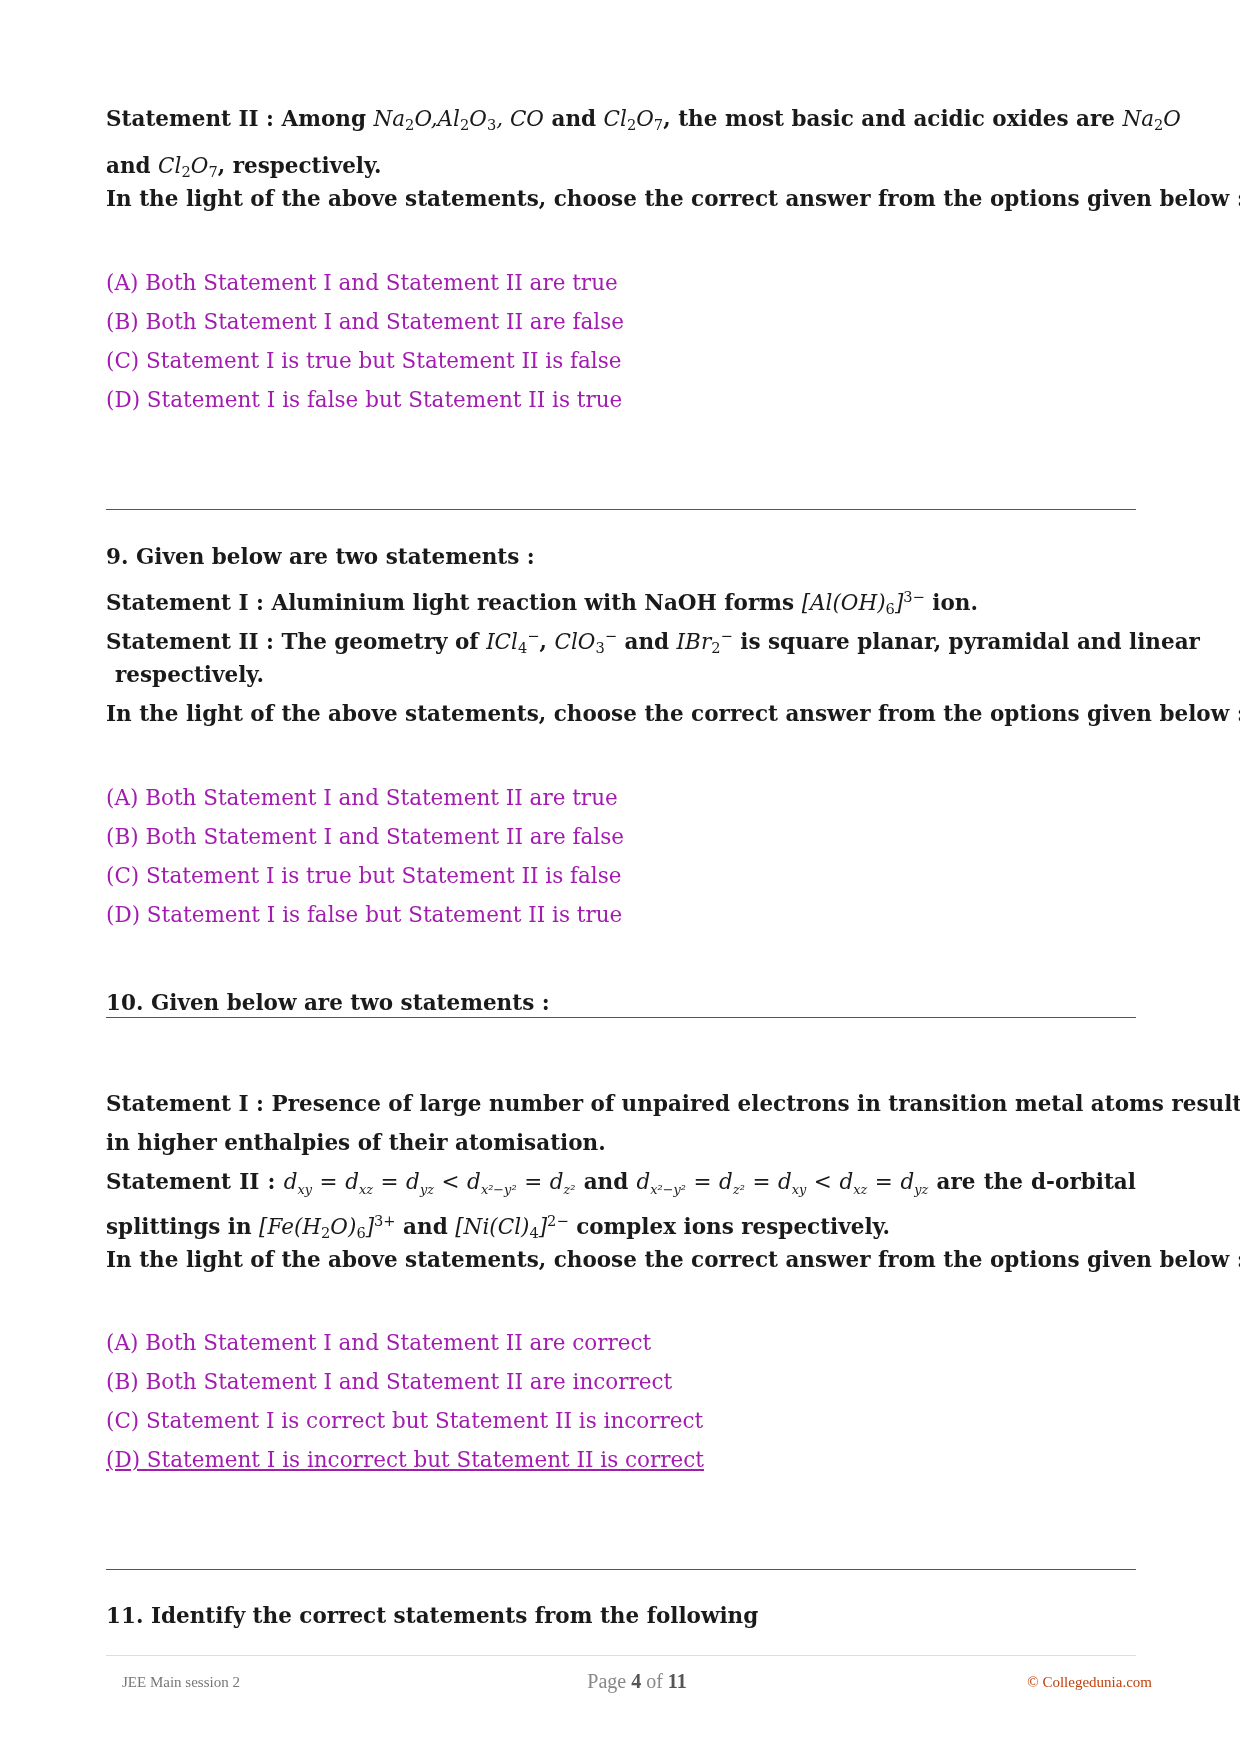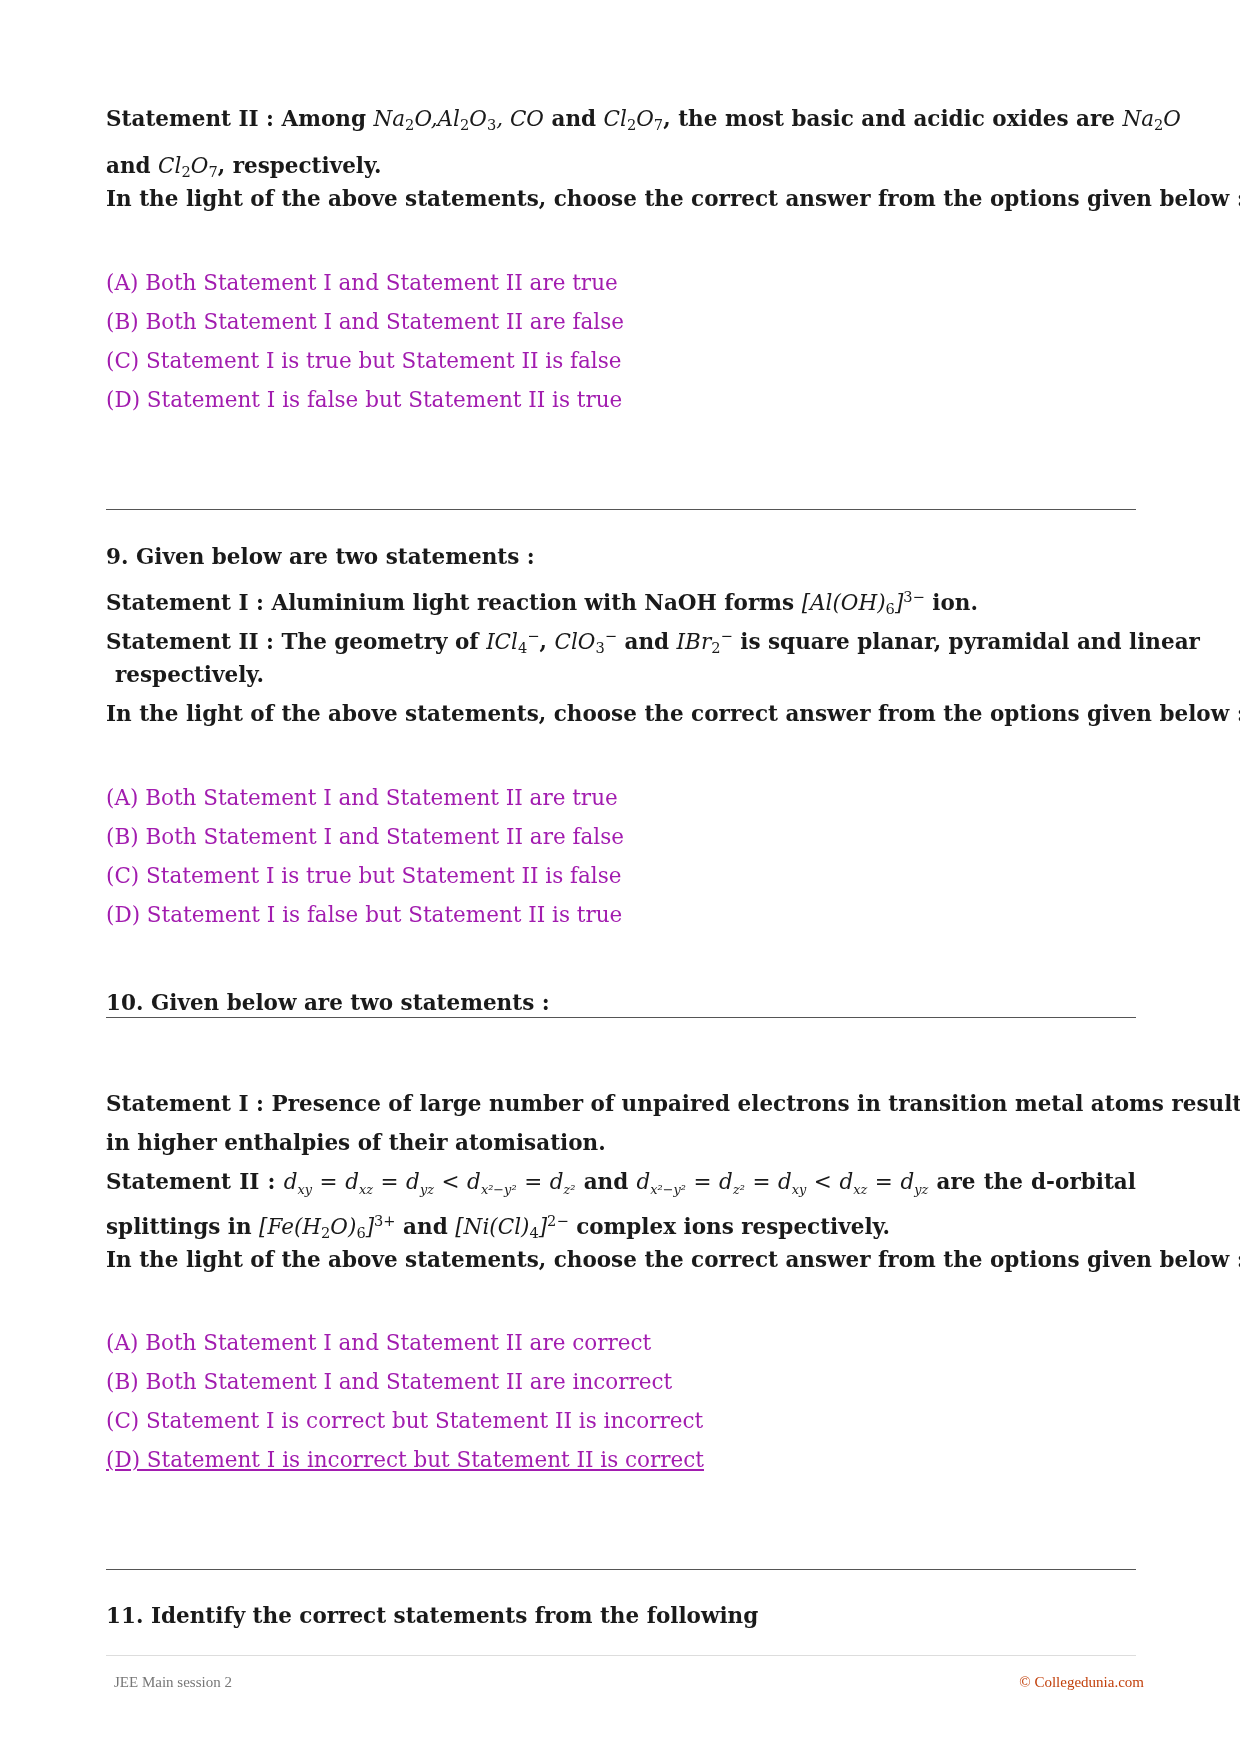--- a/index.html
+++ b/index.html
@@ -57,21 +57,21 @@
     }
     .footer-rule {
       position: absolute;
       left: 0;
       width: 1030px;
       height: 0;
       border-top: 1px solid #dddddd;
     }
     .footer {
       position: absolute;
-      left: 8px;
+      left: 16px;
       width: 1030px;
       top: 1670px;
       height: 30px;
     }
     .footer-left {
       position: absolute;
       left: 0;
       top: 4px;
       font-size: 15px;
       color: #777;
@@ -177,15 +177,21 @@
   <div class="line opt" style="top:1407px;">(C) Statement I is correct but Statement II is incorrect</div>
   <div class="line opt" style="top:1446px;text-decoration:underline;">(D) Statement I is incorrect but Statement II is correct</div>
 
   <div class="rule" style="top:1569px;"></div>
 
   <div class="line bold" style="top:1602px;">11. Identify the correct statements from the following</div>
 
   <div class="footer-rule" style="top:1655px;"></div>
   <div class="footer">
     <span class="footer-left">JEE Main session 2</span>
+    <div class="footer-center">
+      <span>Page</span>
+      <span class="pn">4</span>
+      <span>of</span>
+      <span class="pn">11</span>
+    </div>
     <span class="footer-right">© Collegedunia.com</span>
   </div>
 </div>
 
 </body></html>

